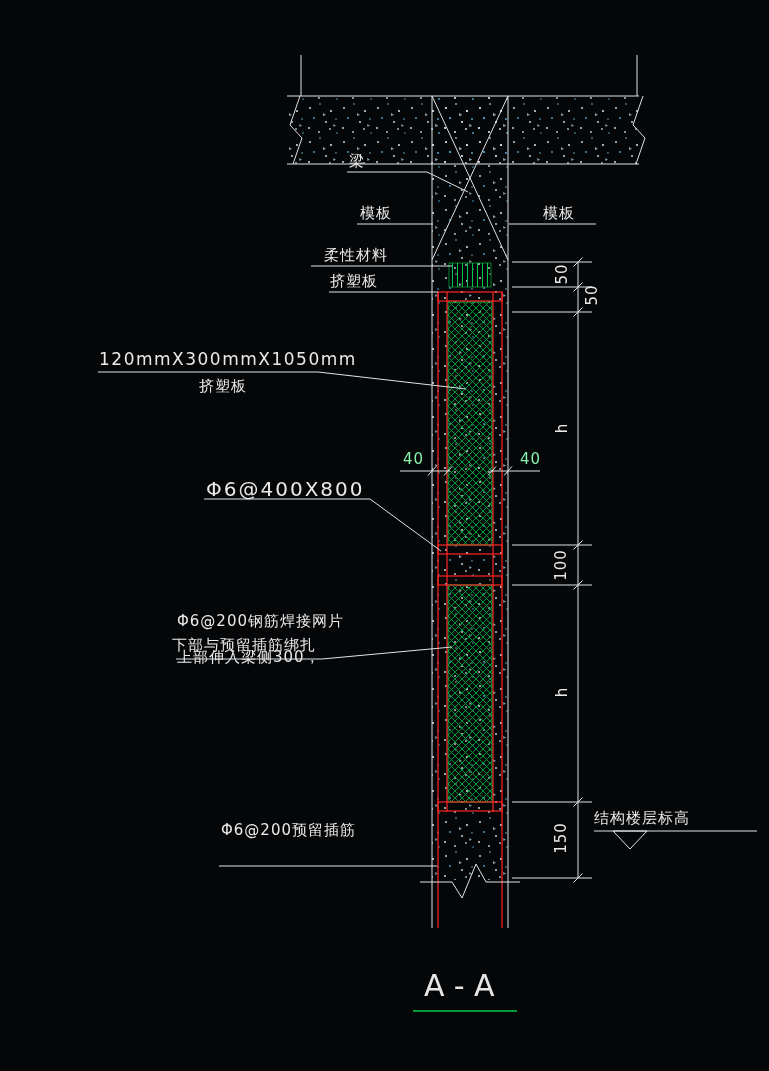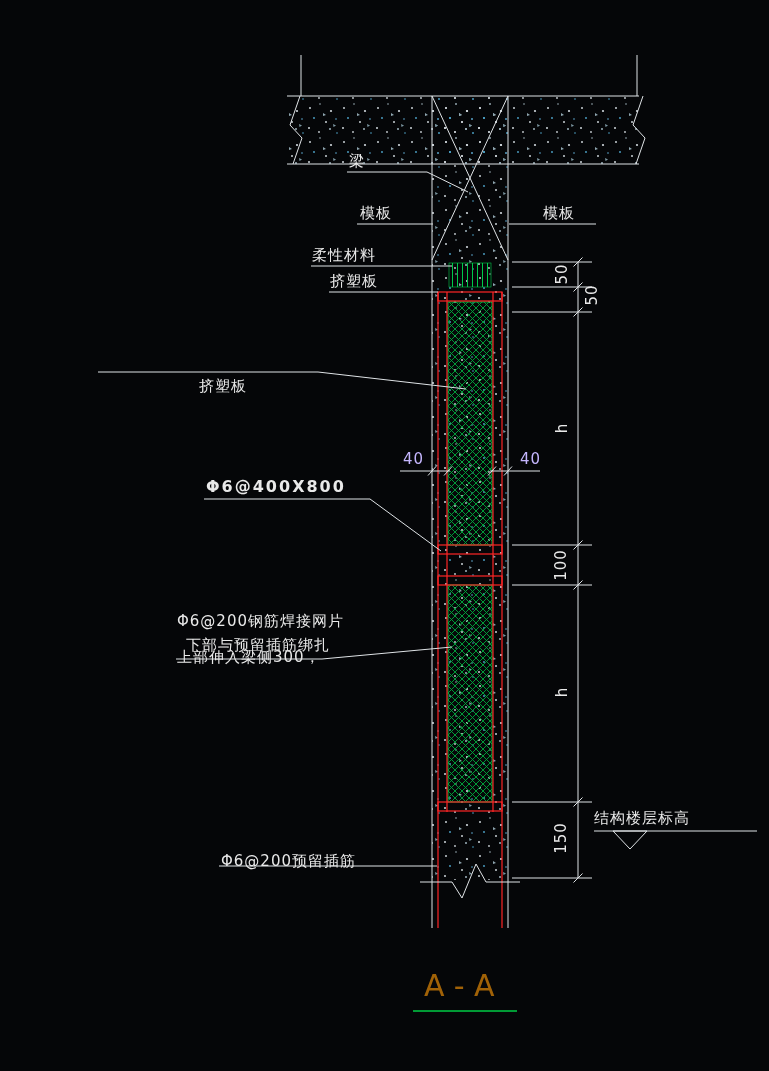--- a/index.html
+++ b/index.html
@@ -1,26 +1,26 @@
 <!DOCTYPE html>
 <html><head>
 <meta charset="utf-8">
 <style>
   html,body{margin:0;padding:0;background:#050608;}
   .page{position:relative;width:769px;height:1071px;background:#050608;overflow:hidden;
         font-family:"DejaVu Sans",sans-serif;}
   svg{position:absolute;left:0;top:0;}
   .lbl{position:absolute;color:#e9e9e9;font-size:15px;letter-spacing:1px;white-space:nowrap;
        font-family:"DejaVu Sans",sans-serif;}
-  .num{font-size:16px;letter-spacing:2px;font-weight:bold;}
+  .num{font-size:20px;letter-spacing:2px;}
   .big{font-size:17px;letter-spacing:1.5px;}
   .dimv{position:absolute;color:#e9e9e9;font-size:15px;letter-spacing:1px;white-space:nowrap;
         transform:translate(-50%,-50%) rotate(-90deg);}
-  .dimh{position:absolute;color:#c4b5fd;font-size:15px;letter-spacing:1px;white-space:nowrap;}
-  .title{position:absolute;color:#a16207;font-size:30px;letter-spacing:10px;white-space:nowrap;}
+  .dimh{position:absolute;color:#86efac;font-size:15px;letter-spacing:1px;white-space:nowrap;}
+  .title{position:absolute;color:#e5e5e5;font-size:30px;letter-spacing:10px;white-space:nowrap;}
 </style>
 </head>
 <body>
 
 <div class="page">
 
   <svg width="769" height="1071" viewBox="0 0 769 1071">
     <defs>
       <pattern id="conc" width="34" height="34" patternUnits="userSpaceOnUse">
         <circle cx="4" cy="6" r="1" fill="#c8cfd4"></circle>
@@ -131,28 +131,29 @@
       <line x1="594" y1="831" x2="757" y2="831"></line>
       <polygon points="613,831 647,831 630,849"></polygon>
     </g>
 
     <line x1="413" y1="1011" x2="517" y2="1011" stroke="#00cc44" stroke-width="1.5"></line>
   </svg>
 
   <span class="lbl" style="left:349px;top:152px">梁</span>
   <span class="lbl" style="left:360px;top:204px">模板</span>
   <span class="lbl" style="left:543px;top:204px">模板</span>
-  <span class="lbl" style="left:312px;top:246px">柔性材料</span>
+  <span class="lbl" style="left:324px;top:246px">柔性材料</span>
   <span class="lbl" style="left:330px;top:272px">挤塑板</span>
+  <span class="lbl big" style="left:99px;top:349px">120mmX300mmX1050mm</span>
   <span class="lbl" style="left:199px;top:377px">挤塑板</span>
   <span class="lbl num" style="left:206px;top:477px">Φ6@400X800</span>
   <span class="lbl" style="left:177px;top:612px">Φ6@200钢筋焊接网片</span>
   <span class="lbl" style="left:177px;top:648px">上部伸入梁侧300，</span>
-  <span class="lbl" style="left:186px;top:636px">下部与预留插筋绑扎</span>
-  <span class="lbl" style="left:221px;top:852px">Φ6@200预留插筋</span>
+  <span class="lbl" style="left:172px;top:636px">下部与预留插筋绑扎</span>
+  <span class="lbl" style="left:221px;top:821px">Φ6@200预留插筋</span>
   <span class="lbl" style="left:594px;top:809px">结构楼层标高</span>
 
   <span class="dimv" style="left:562px;top:274px">50</span>
   <span class="dimv" style="left:592px;top:295px">50</span>
   <span class="dimv" style="left:562px;top:428px">h</span>
   <span class="dimv" style="left:561px;top:565px">100</span>
   <span class="dimv" style="left:562px;top:692px">h</span>
   <span class="dimv" style="left:561px;top:838px">150</span>
 
   <span class="dimh" style="left:403px;top:450px">40</span>

